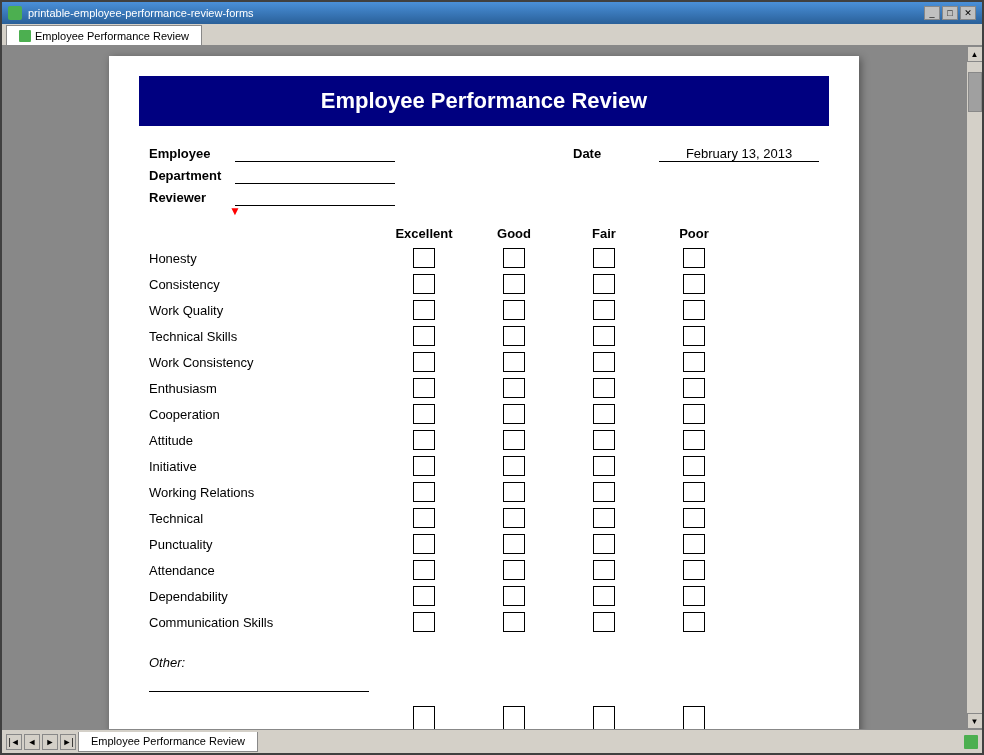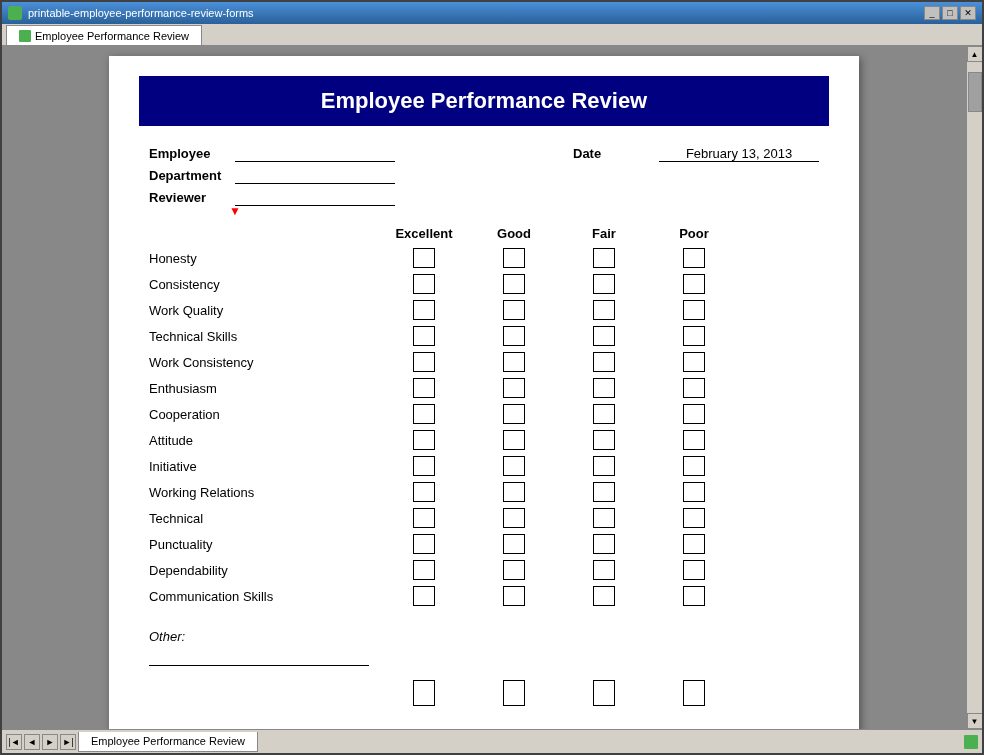--- a/index.html
+++ b/index.html
@@ -668,20 +668,37 @@
                   </div>
                 <div class="checkbox-cell">
                     <div class="checkbox-box"></div>
                   </div>
                 <div class="checkbox-cell">
                     <div class="checkbox-box"></div>
                   </div>
               </div>
             </div>
 
+            <div class="rating-row">
+              <div class="criteria-name">Attendance</div>
+              <div class="checkbox-group">
+                <div class="checkbox-cell">
+                    <div class="checkbox-box"></div>
+                  </div>
+                <div class="checkbox-cell">
+                    <div class="checkbox-box"></div>
+                  </div>
+                <div class="checkbox-cell">
+                    <div class="checkbox-box"></div>
+                  </div>
+                <div class="checkbox-cell">
+                    <div class="checkbox-box"></div>
+                  </div>
+              </div>
+            </div>
 
             <div class="rating-row">
               <div class="criteria-name">Dependability</div>
               <div class="checkbox-group">
                 <div class="checkbox-cell">
                     <div class="checkbox-box"></div>
                   </div>
                 <div class="checkbox-cell">
                     <div class="checkbox-box"></div>
                   </div>

